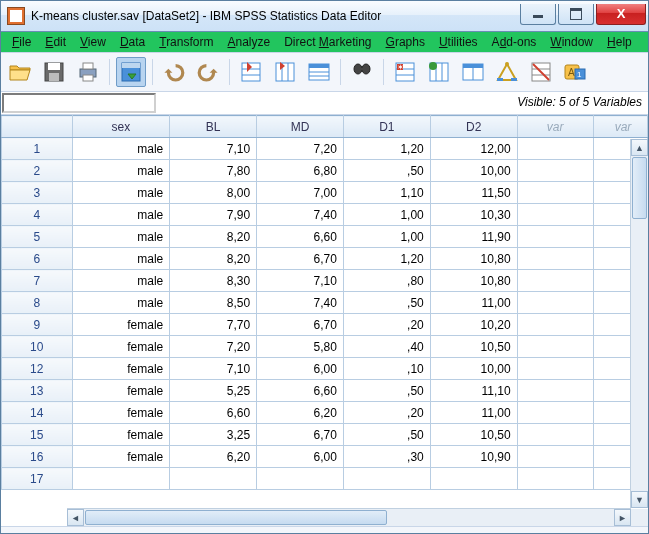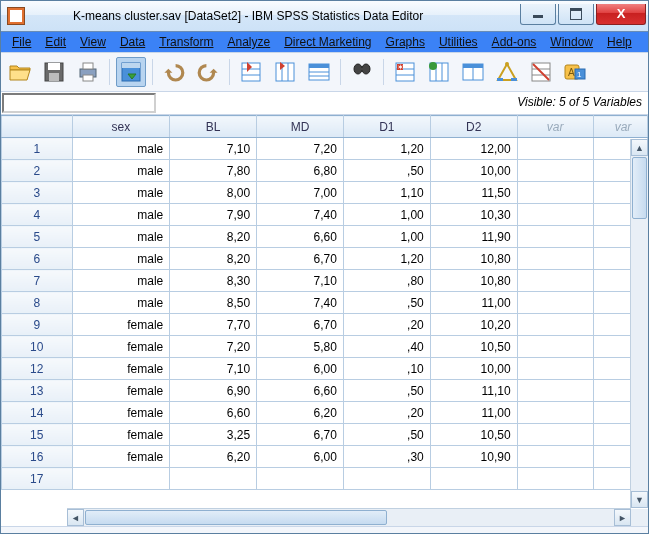--- a/index.html
+++ b/index.html
@@ -1,28 +1,28 @@
 <!DOCTYPE html>
 <html><head>
 <meta charset="utf-8">
 <style>
   html,body{margin:0;padding:0;font-family:"Segoe UI",Tahoma,Arial,sans-serif;font-size:11px;background:#d9e4f1;height:100%;}
   .window{width:649px;height:534px;background:#fff;border:1px solid #5a7fa0;box-sizing:border-box;display:flex;flex-direction:column;position:relative;}
   
-  .titlebar{height:30px;background:linear-gradient(to bottom,#f9fcff 0%,#e7f1fb 45%,#d4e6f8 46%,#cde2f7 100%);display:flex;align-items:center;border-bottom:1px solid #6a8db5;gap:42px;}
+  .titlebar{height:30px;background:linear-gradient(to bottom,#f9fcff 0%,#e7f1fb 45%,#d4e6f8 46%,#cde2f7 100%);display:flex;align-items:center;border-bottom:1px solid #6a8db5;}
   .titlebar .icon{width:16px;height:16px;margin:0 6px;background:#e07030;border:1px solid #8a4a20;position:relative;}
   .titlebar .icon::after{content:"";position:absolute;inset:2px;background:#fff;}
   .titlebar .title{flex:1;color:#000;font-size:12px;white-space:nowrap;overflow:hidden;}
   .winbtns{display:flex;margin-right:2px;margin-top:-4px;}
   .winbtn{width:34px;height:20px;margin-left:2px;border:1px solid #5a7fa0;border-top:none;background:linear-gradient(to bottom,#eaf3fb,#cfe3f6);display:flex;align-items:center;justify-content:center;border-radius:0 0 3px 3px;font-family:Arial;font-size:11px;color:#3a4a5a;}
   .winbtn.close{width:48px;background:linear-gradient(to bottom,#f08080 0%,#e04040 45%,#c82020 46%,#d83030 100%);border-color:#8a2020;color:#fff;font-weight:bold;font-size:13px;}
   .winbtn.max::before{content:"";width:10px;height:8px;border:1px solid #3a4a5a;border-top-width:3px;}
   .winbtn.min::before{content:"";width:10px;height:0;border-bottom:3px solid #3a4a5a;margin-top:6px;}
   
-  .menubar{height:20px;background:#3b82f6;border-bottom:1px solid #c9d6e8;display:flex;align-items:center;padding:0 4px;font-size:12px;color:#111;text-decoration:underline;}
+  .menubar{height:20px;background:#22c55e;border-bottom:1px solid #c9d6e8;display:flex;align-items:center;padding:0 4px;font-size:12px;color:#111;}
   .menuitem{padding:1px 7px;cursor:default;}
   .menuitem u{text-decoration:underline;}
   
   .toolbar{height:38px;background:#f3f6fb;border-bottom:1px solid #c9d6e8;display:flex;align-items:center;padding:0 4px;gap:4px;}
   .tbtn{width:30px;height:30px;display:flex;align-items:center;justify-content:center;border-radius:2px;}
   .tbtn.selected{background:#b8d4f0;border:1px solid #6f9cc8;width:28px;height:28px;}
   .tsep{width:1px;height:26px;background:#c9d6e8;margin:0 2px;}
   svg{display:block;}
   
   .editbar{height:22px;background:#fff;border-bottom:1px solid #c9d6e8;display:flex;align-items:stretch;}
@@ -341,21 +341,21 @@
             <td class="num">7,10</td>
             <td class="num">6,00</td>
             <td class="num">,10</td>
             <td class="num">10,00</td>
             <td class="empty"></td>
             <td class="empty"></td>
           </tr>
           <tr>
             <th>13</th>
             <td class="txt">female</td>
-            <td class="num">6,90</td>
+            <td class="num">5,25</td>
             <td class="num">6,60</td>
             <td class="num">,50</td>
             <td class="num">11,10</td>
             <td class="empty"></td>
             <td class="empty"></td>
           </tr>
           <tr>
             <th>14</th>
             <td class="txt">female</td>
             <td class="num">6,60</td>

